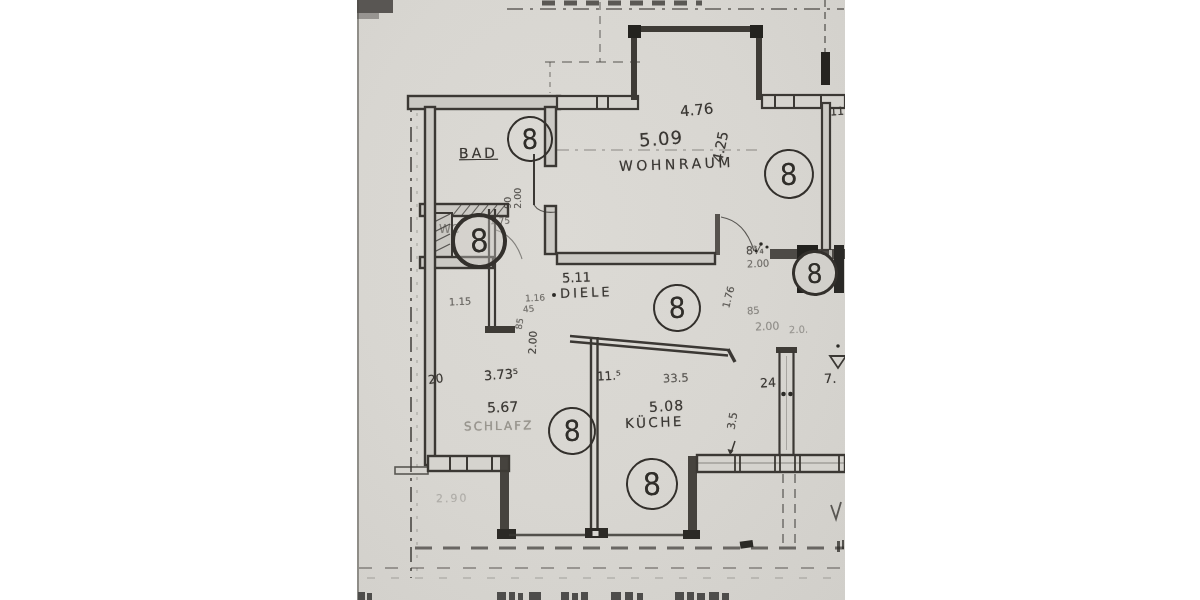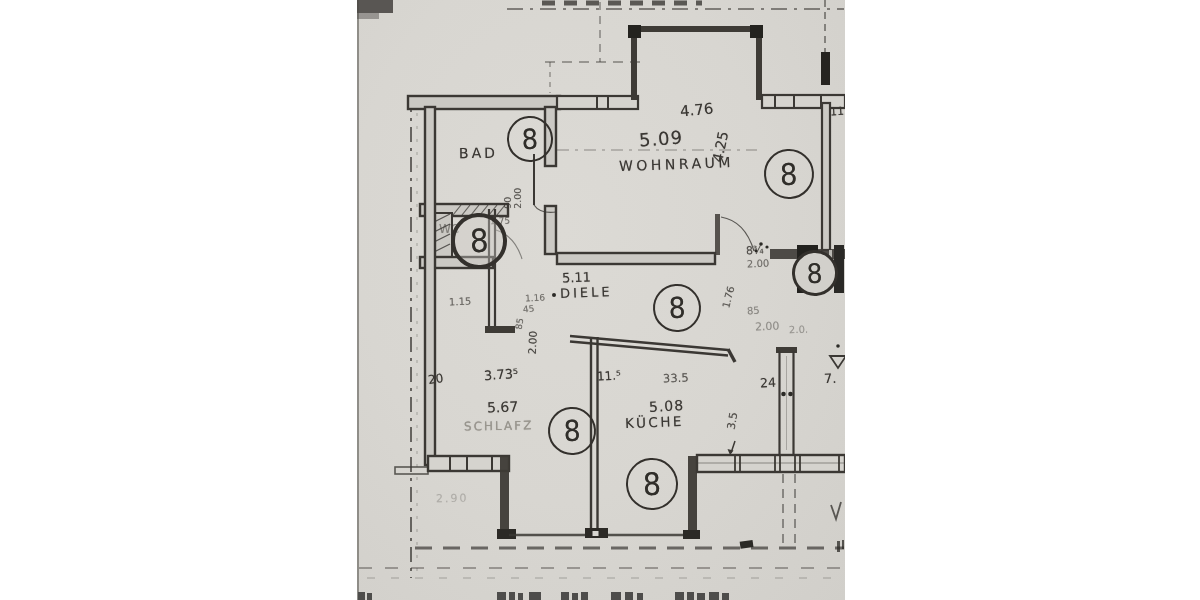--- a/index.html
+++ b/index.html
@@ -172,21 +172,21 @@
             <rect x="280" y="593" width="6" height="7"></rect>
           <rect x="318" y="592" width="9" height="8"></rect>
             <rect x="330" y="592" width="7" height="8"></rect>
           <rect x="340" y="593" width="8" height="7"></rect>
             <rect x="352" y="592" width="10" height="8"></rect>
           <rect x="365" y="593" width="7" height="7"></rect>
         </g>
       </g>
     </svg>
 
-    <div class="t" style="left:102px;top:146px;font-size:14px;letter-spacing:3px;transform:rotate(-1deg);">BAD</div>
+    <div class="t" style="left:102px;top:146px;font-size:14px;letter-spacing:3px;transform:rotate(-1deg);text-decoration:underline;">BAD</div>
     <div class="t" style="left:282px;top:130px;font-size:18px;letter-spacing:1px;transform:rotate(-4deg);">5.09</div>
     <div class="t" style="left:262px;top:157px;font-size:14px;letter-spacing:3.5px;transform:rotate(-2deg);">WOHNRAUM</div>
     <div class="t" style="left:205px;top:271px;font-size:13px;transform:rotate(-2deg);">5.11</div>
     <div class="t" style="left:203px;top:286px;font-size:13px;letter-spacing:3px;transform:rotate(-2deg);">DIELE</div>
     <div class="t" style="left:130px;top:400px;font-size:14px;transform:rotate(-2deg);">5.67</div>
     <div class="t" style="left:107px;top:420px;font-size:12px;letter-spacing:2px;transform:rotate(-1deg);color:#8f8b83;opacity:.85;">SCHLAFZ</div>
     <div class="t" style="left:292px;top:399px;font-size:14px;letter-spacing:1px;transform:rotate(-3deg);">5.08</div>
     <div class="t" style="left:268px;top:416px;font-size:13.5px;letter-spacing:2.5px;transform:rotate(-2deg);">KÜCHE</div>
     <div class="t" style="left:82px;top:223px;font-size:12px;opacity:.5;z-index:1;">WC</div>
 

